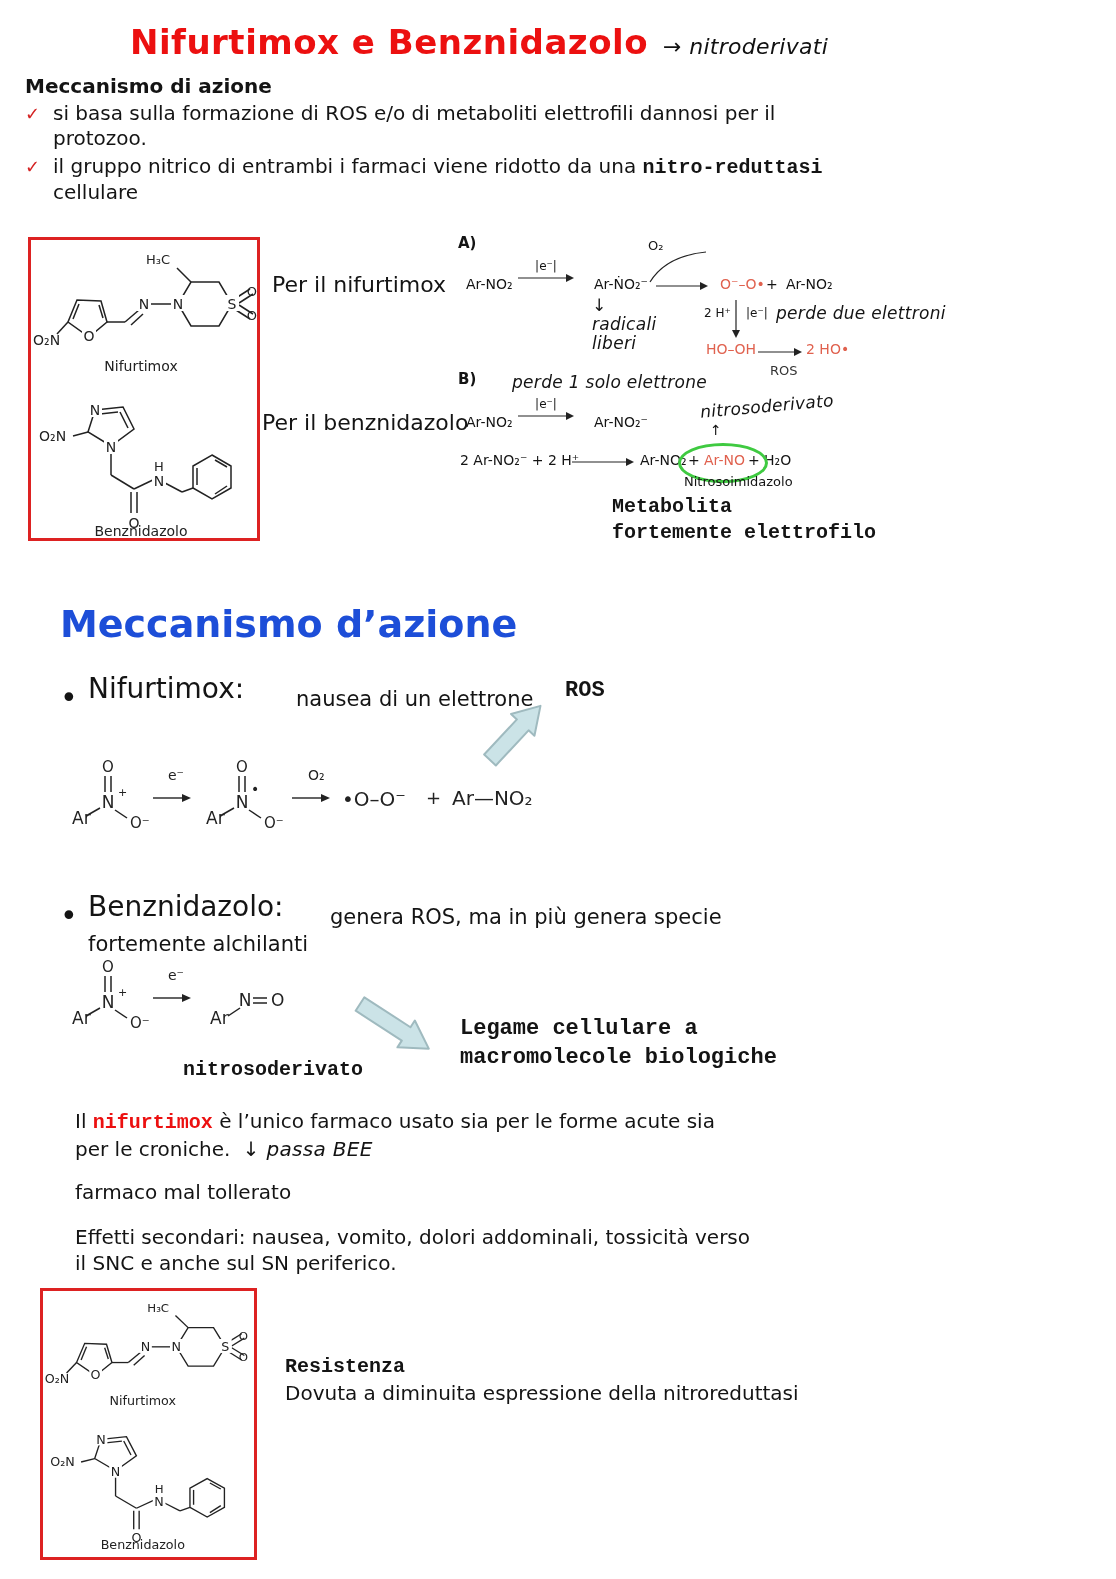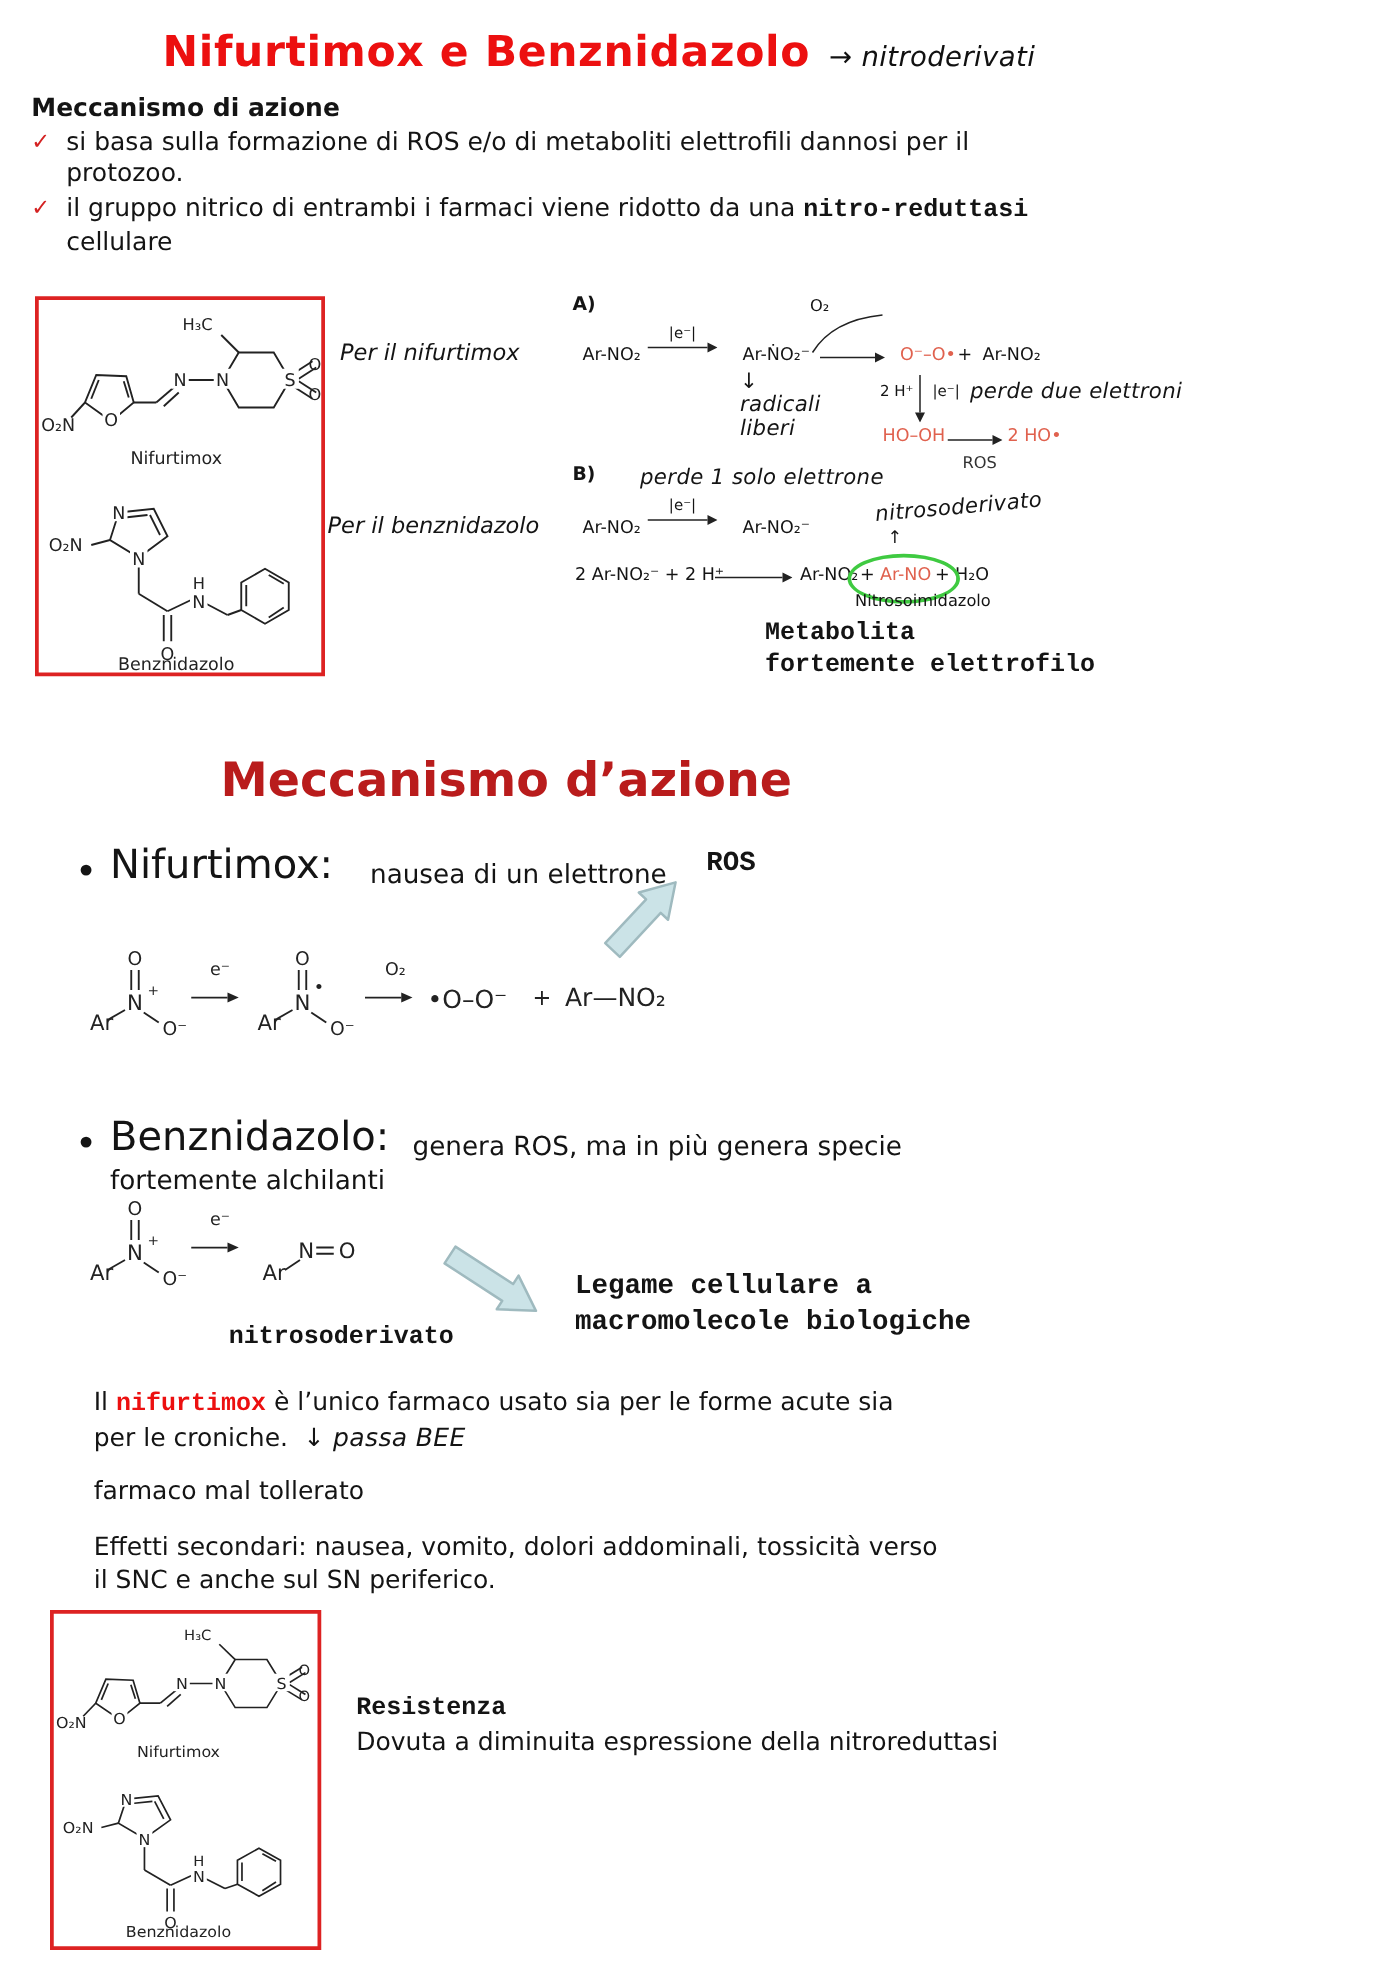--- a/index.html
+++ b/index.html
@@ -12,28 +12,28 @@
   .chemred { color:#e0614e; }
   .b { font-weight:bold;font-family:Liberation Mono, monospace; }
   .hand { font-style:italic; letter-spacing:0.3px; }
   .prelines { white-space:pre-line; }
   .title-main { font-size:34px; font-weight:bold; color:#ec1010; letter-spacing:0.5px; }
   .title-annot { font-size:22px; margin-left:10px; color:#111; }
   .h-mech { font-size:20px; font-weight:bold; }
   .bullet-row { display:flex; gap:8px; font-size:20px; line-height:25px; }
   .chk { color:#d42222; font-size:18px; width:20px; flex:0 0 20px; }
   .structbox { border:3px solid #dd2222; background:#fff; }
-  .midlabel { font-size:18px;font-style:italic; }
+  .midlabel { font-size:22px; }
   .sm { font-size:14px; }
   .xs { font-size:12px; }
   .schemetag { font-size:15px; font-weight:bold; }
   .rxa { position:absolute; display:flex; flex-direction:column; align-items:center; gap:0px; }
   .rxa .lbl { font-size:12px; line-height:13px; }
-  .bigtitle { font-size:38px; font-weight:bold; color:#b91c1c; text-align:center; }
-  .headword { font-size:32px; }
+  .bigtitle { font-size:38px; font-weight:bold; color:#1d4ed8; text-align:left; }
+  .headword { font-size:28px; }
   .subword { font-size:21px; }
   .greenellipse { border:3px solid #3fca41; border-radius:50%; }
   svg text { font-family:"DejaVu Sans", sans-serif; fill:#222; }
   svg .bond { stroke:#222; stroke-width:1.5; fill:none; }
   svg .thin { stroke:#222; stroke-width:1.2; fill:none; }
   .bluearrow { fill:#cbe3e7; stroke:#9fbabf; stroke-width:2; stroke-linejoin:round; }
 </style>
 </head>
 <body>
 

